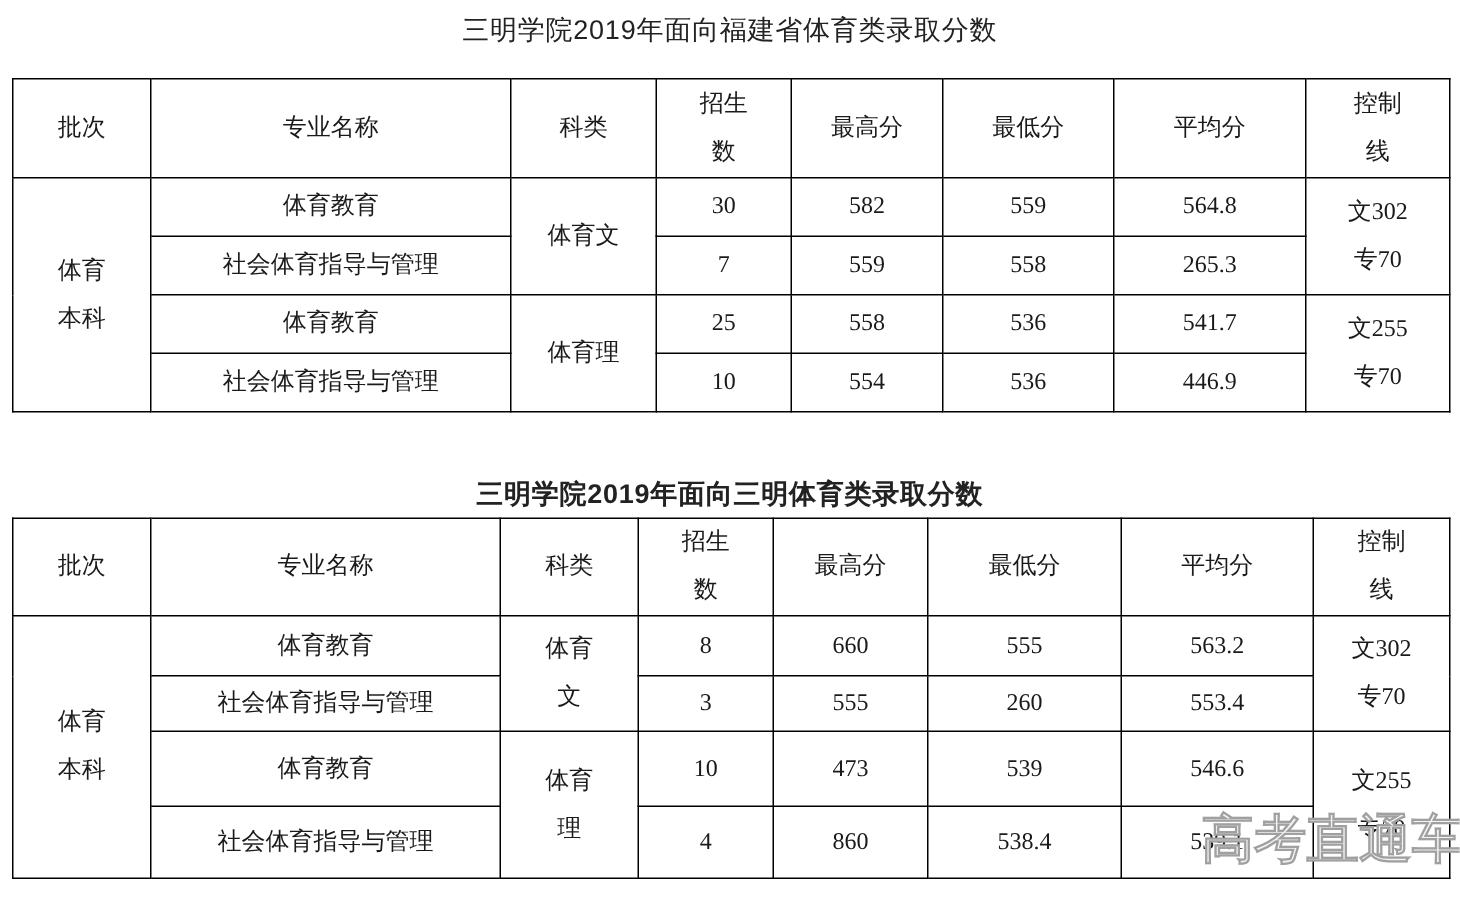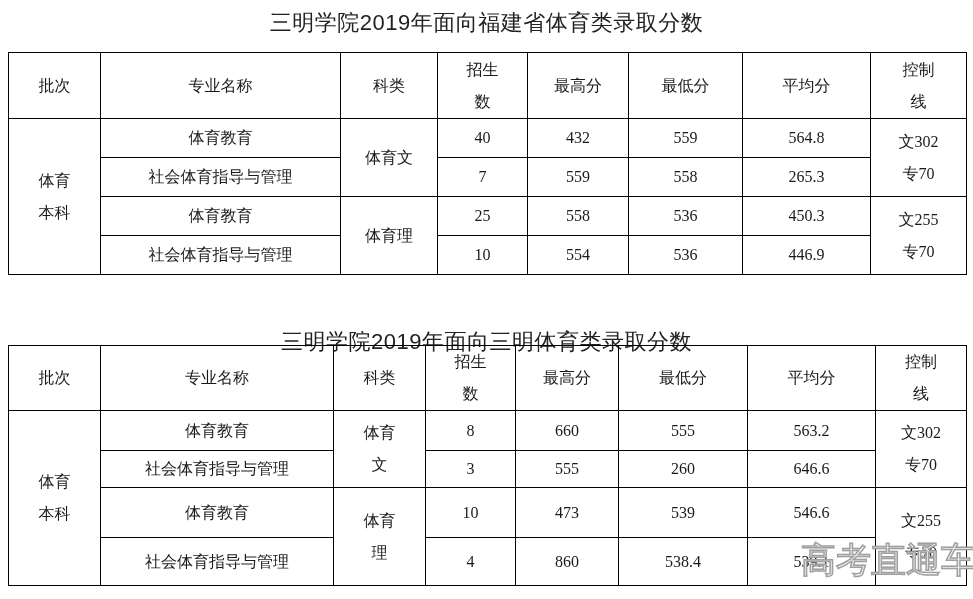--- a/index.html
+++ b/index.html
@@ -15,27 +15,27 @@
     font-family: "Liberation Serif", "DejaVu Serif", serif;
     color: #1a1a1a;
   }
   .doc-title {
     position: absolute;
     left: 0;
     width: 973px;
     margin: 0;
     text-align: center;
     font-family: "Liberation Sans", "DejaVu Sans", sans-serif;
-    font-size: 22px;
+    font-size: 18px;
     font-weight: 400;
     color: #222222;
     letter-spacing: 0.5px;
   }
   .title-1 { top: 8px; }
-  .title-2 { top: 327px; }
+  .title-2 { top: 317px; font-weight: bold; }
 
   table.score-table {
     position: absolute;
     left: 8px;
     border-collapse: collapse;
     table-layout: fixed;
     width: 958px;
   }
   .table-1 { top: 52px; }
   .table-2 { top: 345px; }
@@ -105,41 +105,41 @@
       <th>最低分</th>
       <th>平均分</th>
       <th>控制
 线</th>
     </tr>
     <tr class="data-row">
       <td rowspan="4">体育
 本科</td>
       <td>体育教育</td>
       <td rowspan="2">体育文</td>
-      <td>40</td>
-      <td>432</td>
+      <td>30</td>
+      <td>582</td>
       <td class="min-score">559</td>
       <td>564.8</td>
       <td rowspan="2">文302
 专70</td>
     </tr>
     <tr class="data-row">
       <td>社会体育指导与管理</td>
       <td>7</td>
       <td>559</td>
       <td class="min-score">558</td>
       <td>265.3</td>
     </tr>
     <tr class="data-row">
       <td>体育教育</td>
       <td rowspan="2">体育理</td>
       <td>25</td>
       <td>558</td>
       <td class="min-score">536</td>
-      <td>450.3</td>
+      <td>541.7</td>
       <td rowspan="2">文255
 专70</td>
     </tr>
     <tr class="data-row">
       <td>社会体育指导与管理</td>
       <td>10</td>
       <td>554</td>
       <td class="min-score">536</td>
       <td>446.9</td>
     </tr>
@@ -183,21 +183,21 @@
       <td class="min-score">555</td>
       <td>563.2</td>
       <td rowspan="2">文302
 专70</td>
     </tr>
     <tr class="row-b">
       <td>社会体育指导与管理</td>
       <td>3</td>
       <td>555</td>
       <td class="min-score">260</td>
-      <td>646.6</td>
+      <td>553.4</td>
     </tr>
     <tr class="row-c">
       <td>体育教育</td>
       <td rowspan="2">体育
 理</td>
       <td>10</td>
       <td>473</td>
       <td class="min-score">539</td>
       <td>546.6</td>
       <td rowspan="2">文255

